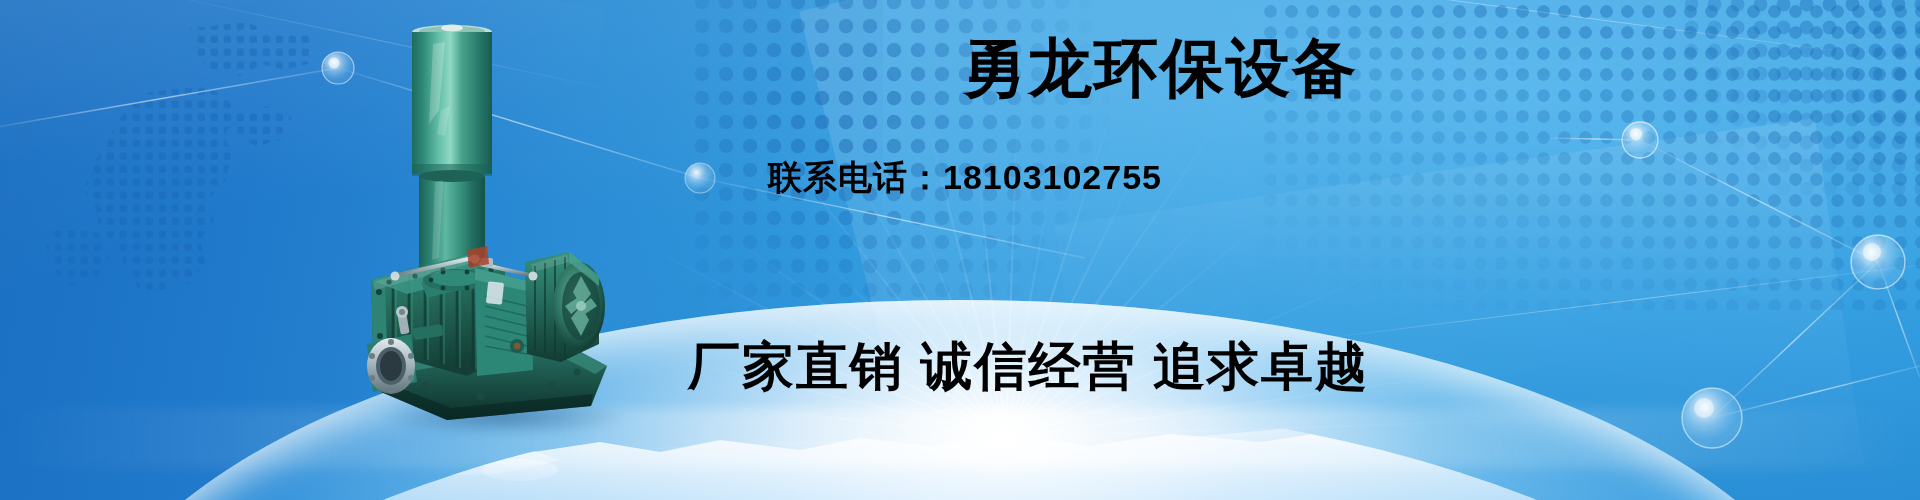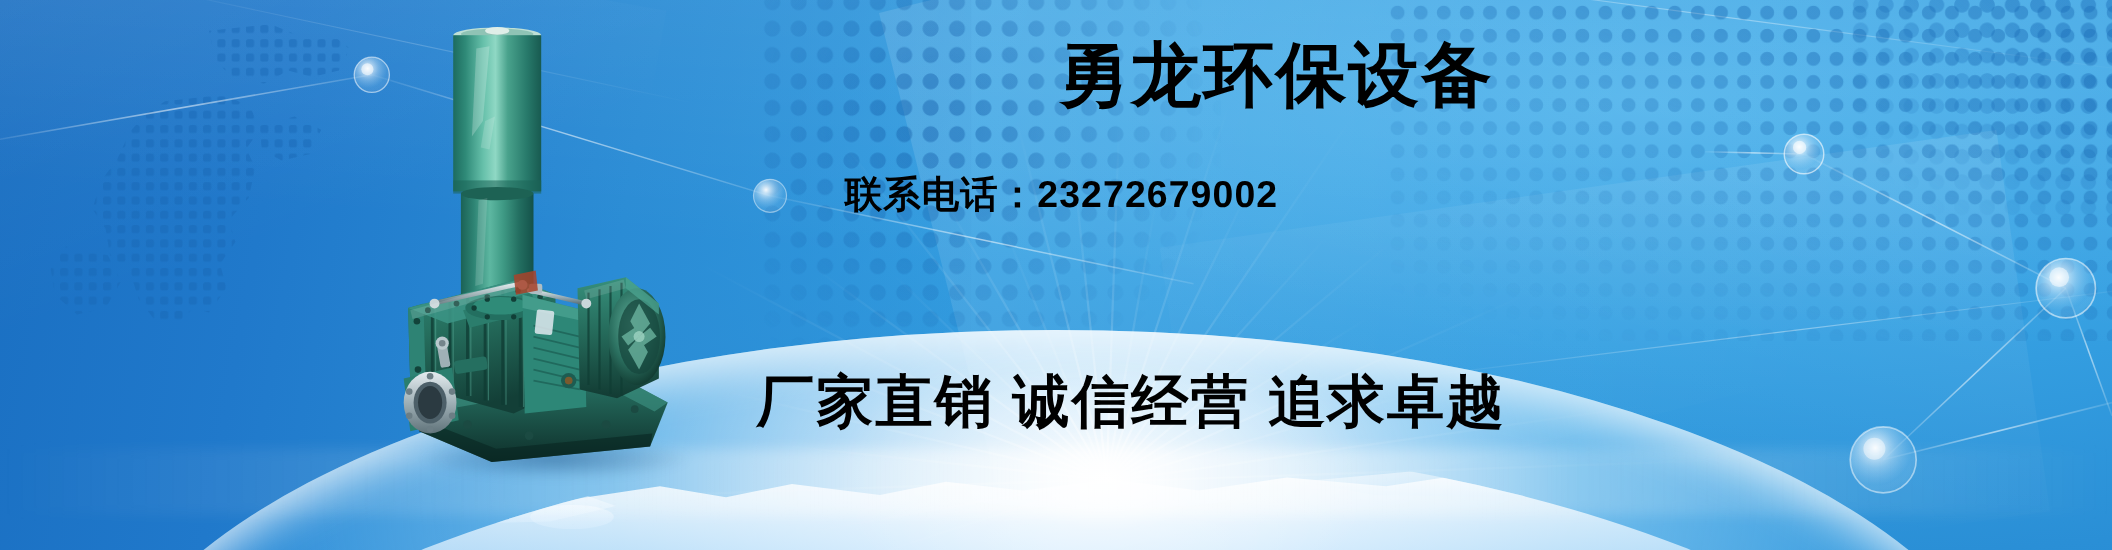--- a/index.html
+++ b/index.html
@@ -494,17 +494,17 @@
 
       <path d="M112,236 L132,232 L134,250 L114,254 Z" fill="#a8432a" opacity="0.85"></path>
 
       <path d="M18,268 L112,242 L114,250 L20,276 Z" fill="#ffffff" opacity="0.13"></path>
       <path d="M176,250 L212,240 L214,248 L178,258 Z" fill="#ffffff" opacity="0.12"></path>
     </svg>
   </div>
 
   <div class="txt headline">勇龙环保设备</div>
 
-  <div class="txt contact">联系电话：23272679002</div>
+  <div class="txt contact">联系电话：18103102755</div>
 
   <div class="txt slogan">厂家直销 诚信经营 追求卓越</div>
 
 </div>
 
 </body></html>

